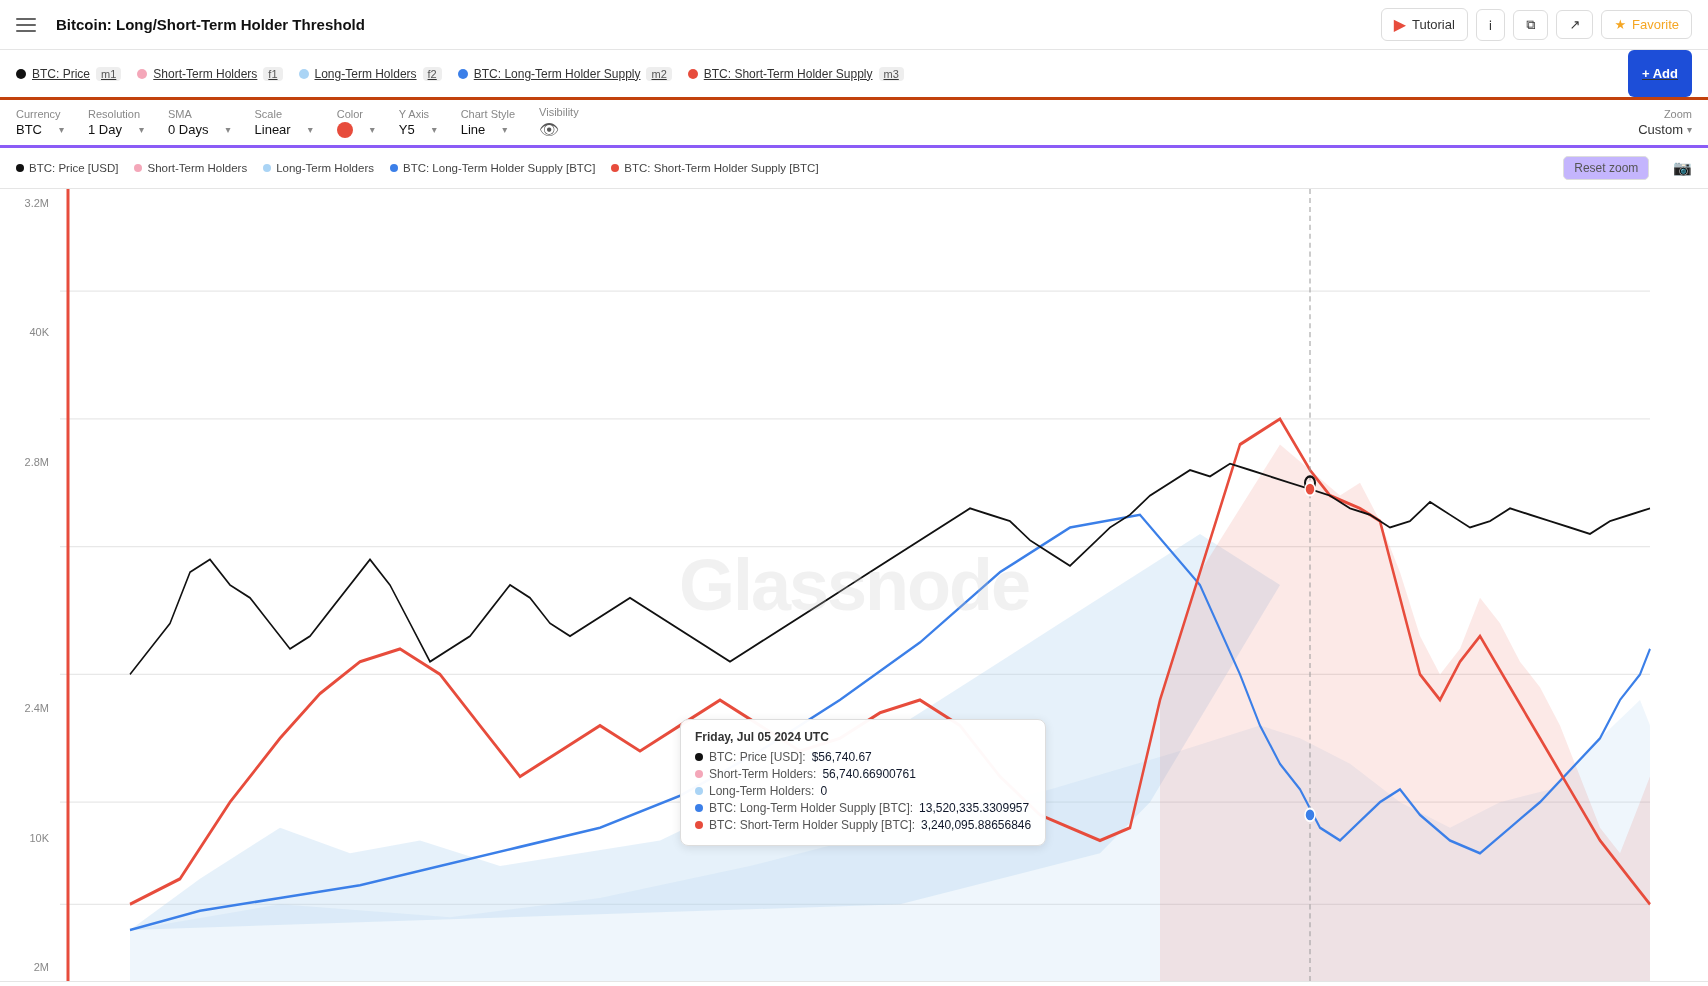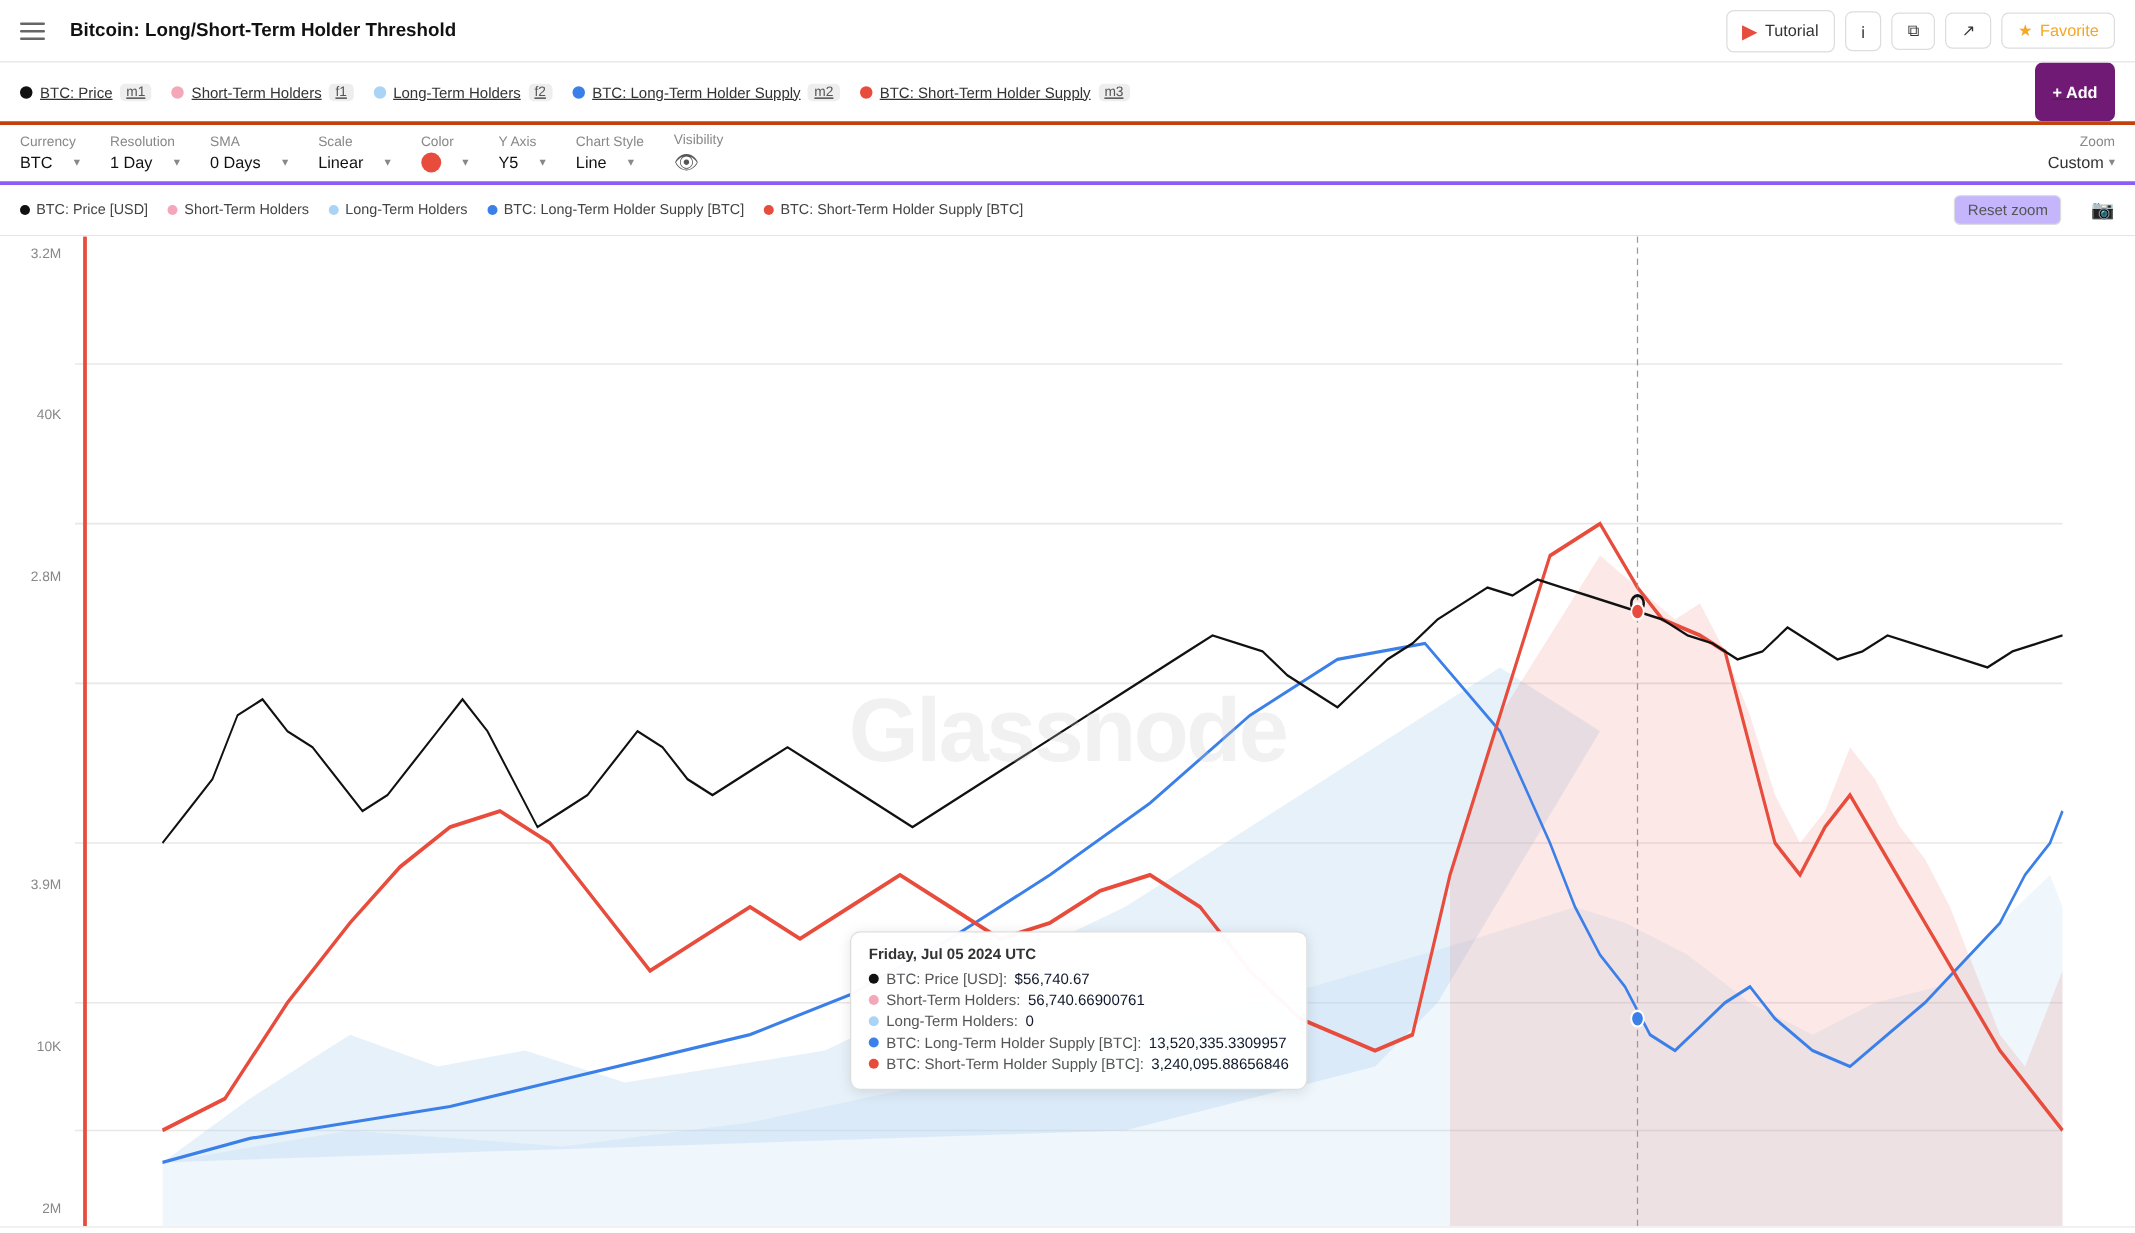--- a/index.html
+++ b/index.html
@@ -34,21 +34,21 @@
     .legend-item { display: flex; align-items: center; gap: 6px; white-space: nowrap; }
     .legend-dot { width: 10px; height: 10px; border-radius: 50%; flex-shrink: 0; }
     .legend-label { font-size: 12px; color: #333; }
     .legend-badge {
       background: #eee; border-radius: 4px;
       padding: 1px 5px; font-size: 11px; color: #555;
     }
     .legend-spacer { flex: 1; }
     .legend-add-btn {
       padding: 6px 14px; border: none;
-      border-radius: 6px; background: #701a75;
+      border-radius: 6px; background: #1d4ed8;
       cursor: pointer; font-size: 13px; color: #fff; font-weight: 600;
     }
 
     
     .controls-bar {
       display: flex; align-items: center;
       padding: 0 16px; height: 48px;
       border-bottom: 3px solid #8b5cf6;
       gap: 24px;
     }
@@ -297,21 +297,21 @@
 
 <div class="chart-area" style="position:relative;">
   <div class="watermark">Glassnode</div>
 
   
   <div class="y-axis-left">
     <span>3.2M</span>
     <span>40K</span>
     <span>2.8M</span>
     <span></span>
-    <span>3.9M</span>
+    <span>2.4M</span>
     <span>10K</span>
     <span>2M</span>
   </div>
 
   
 
   <svg class="chart-svg" viewBox="0 0 1708 620" preserveAspectRatio="none" xmlns="http://www.w3.org/2000/svg">
 
     <line x1="60" y1="80" x2="1650" y2="80" stroke="#e8e8e8" stroke-width="1"></line>
     <line x1="60" y1="180" x2="1650" y2="180" stroke="#e8e8e8" stroke-width="1"></line>
@@ -336,21 +336,21 @@
     <line x1="1310" y1="0" x2="1310" y2="620" stroke="#999" stroke-width="1" stroke-dasharray="4,3"></line>
 
     <circle cx="1310" cy="230" r="5" fill="none" stroke="#111" stroke-width="2"></circle>
 
     <circle cx="1310" cy="235" r="5" fill="#e74c3c" stroke="#fff" stroke-width="1.5"></circle>
 
     <circle cx="1310" cy="490" r="5" fill="#3b7fe8" stroke="#fff" stroke-width="1.5"></circle>
   </svg>
 
   
-  <div class="tooltip" style="left: 680px; top: 556px;">
+  <div class="tooltip" style="left: 680px; top: 530px;">
     <div class="tooltip-date">Friday, Jul 05 2024 UTC</div>
     <div class="tooltip-row">
       <div class="tooltip-dot" style="background:#111;"></div>
       <span class="tooltip-label">BTC: Price [USD]:</span>
       <span class="tooltip-value">$56,740.67</span>
     </div>
     <div class="tooltip-row">
       <div class="tooltip-dot" style="background:#f4a7b9;"></div>
       <span class="tooltip-label">Short-Term Holders:</span>
       <span class="tooltip-value">56,740.66900761</span>

